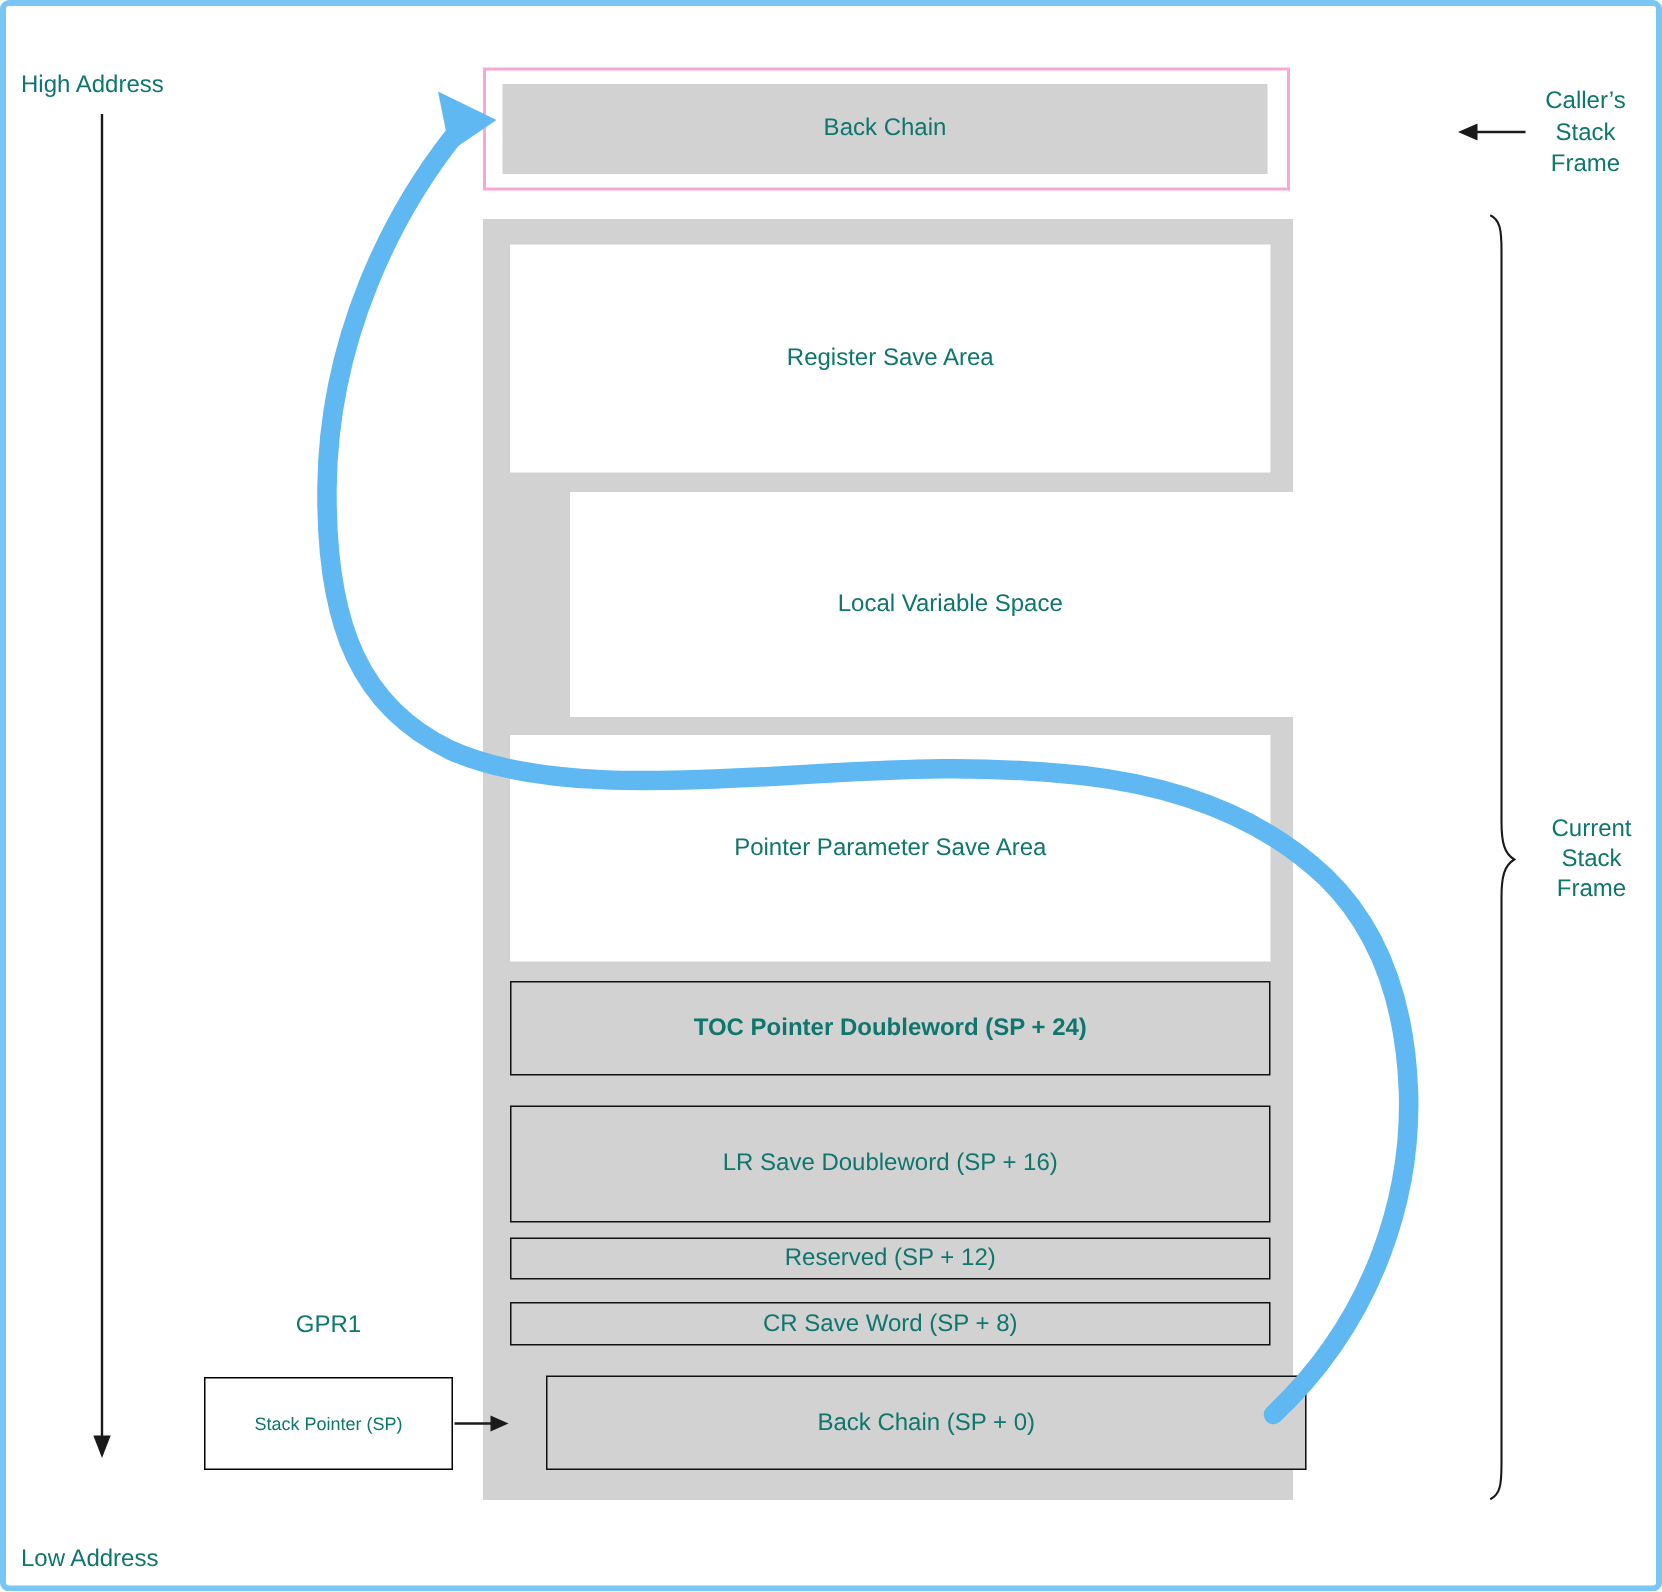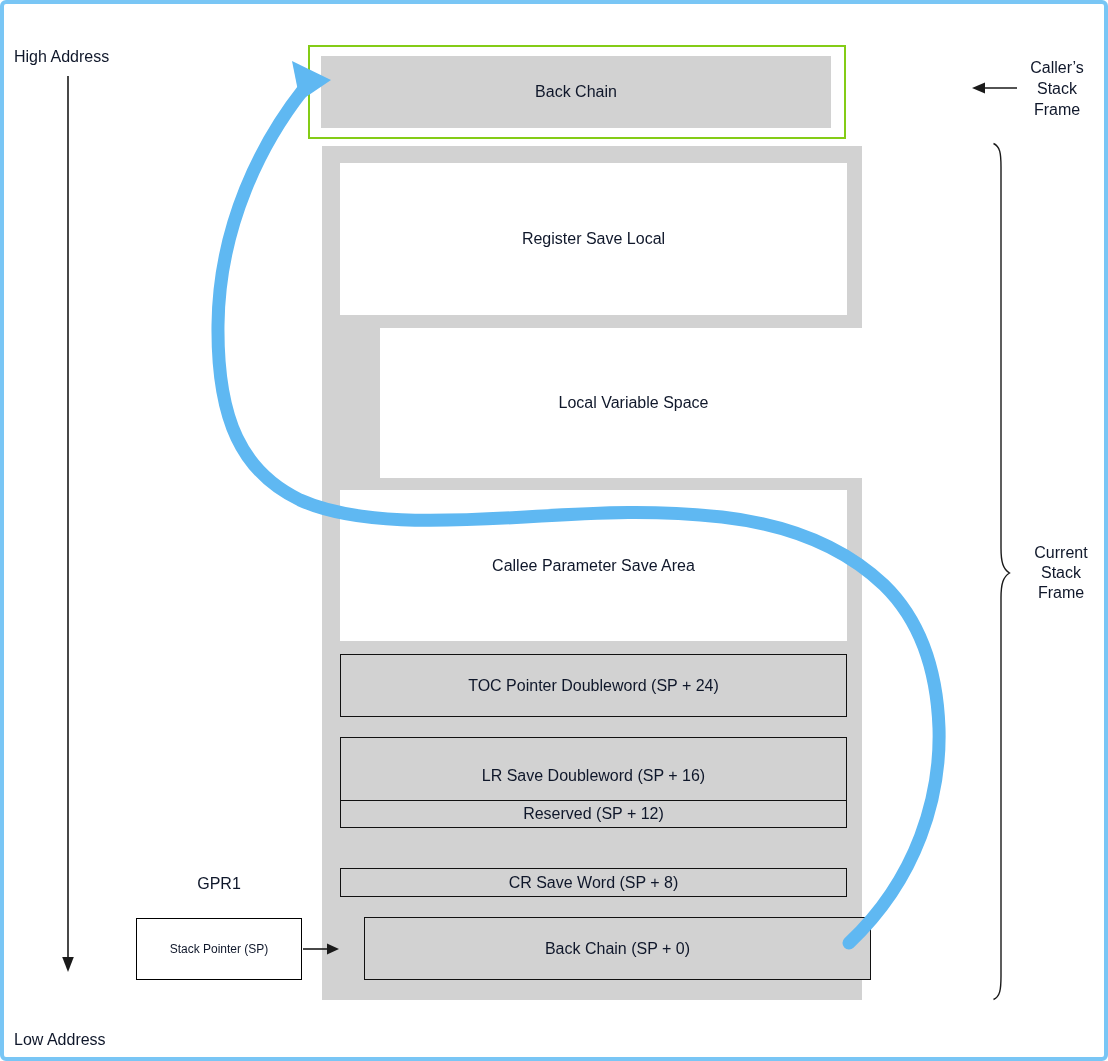--- a/index.html
+++ b/index.html
@@ -2,39 +2,39 @@
 <html><head>
 <meta charset="utf-8">
 <style>
   html, body { margin: 0; padding: 0; background: #ffffff; }
   .canvas {
     position: relative;
     width: 1108px;
     height: 1061px;
     background: #ffffff;
     font-family: "Liberation Sans", "DejaVu Sans", sans-serif;
-    color: #0f172a;
+    color: #0f766e;
     overflow: hidden;
   }
   .page-border {
     position: absolute;
     inset: 0;
     border: 4px solid #79c6f5;
     border-radius: 6px;
     box-sizing: border-box;
     pointer-events: none;
   }
   .txt { position: absolute; font-size: 16px; line-height: 19px; white-space: nowrap; }
   .high-address { left: 14px; top: 47px; }
   .low-address  { left: 14px; top: 986px; margin-top: 44px; }
   .gpr1 { left: 136px; top: 874px; width: 166px; text-align: center; }
 
   .caller-box {
-    position: absolute; left: 308px; top: 45px; width: 538px; height: 94px;
-    border: 2px solid #84cc16; background: #ffffff; box-sizing: border-box;
+    position: absolute; left: 322px; top: 45px; width: 538px; height: 82px;
+    border: 2px solid #f9a8d4; background: #ffffff; box-sizing: border-box;
   }
   .caller-box-fill {
     position: absolute; left: 11px; right: 13px; top: 9px; bottom: 9px;
     background: #d2d2d2;
     display: flex; align-items: center; justify-content: center;
     font-size: 16px;
   }
 
   .frame-container {
     position: absolute; left: 322px; top: 146px; width: 540px; height: 854px;
@@ -43,23 +43,23 @@
   .row {
     position: absolute; left: 18px; width: 507px;
     display: flex; align-items: center; justify-content: center;
     font-size: 16px; box-sizing: border-box; text-align: center;
   }
   .row.white    { background: #ffffff; }
   .row.bordered { background: #d2d2d2; border: 1.5px solid #111111; }
   .r0 { top: 17px;  height: 152px; }
   .r1 { top: 182px; height: 150px; margin-left: 40px; }
   .r2 { top: 344px; height: 151px; }
-  .r3 { top: 508px; height: 63px; }
+  .r3 { top: 508px; height: 63px; font-weight: bold; }
   .r4 { top: 591px; height: 78px; text-align: center; }
-  .r5 { top: 654px; height: 28px; }
+  .r5 { top: 679px; height: 28px; }
   .r6 { top: 722px; height: 29px; }
   .r7 { top: 771px; height: 63px; margin-left: 24px; }
 
   .sp-box {
     position: absolute; left: 136px; top: 918px; width: 166px; height: 62px;
     border: 1.5px solid #000; background: #ffffff; box-sizing: border-box;
     display: flex; align-items: center; justify-content: center; font-size: 12px;
   }
 
   .side-label {
@@ -89,23 +89,23 @@
     </div>
   </div>
 
   <div class="side-label caller-side">
     <div>Caller’s</div>
     <div>Stack</div>
     <div>Frame</div>
   </div>
 
   <div class="frame-container">
-    <div class="row white r0">Register Save Local</div>
+    <div class="row white r0">Register Save Area</div>
     <div class="row white r1">Local Variable Space</div>
-    <div class="row white r2">Callee Parameter Save Area</div>
+    <div class="row white r2">Pointer Parameter Save Area</div>
     <div class="row bordered r3">TOC Pointer Doubleword (SP + 24)</div>
     <div class="row bordered r4">LR Save Doubleword (SP + 16)</div>
     <div class="row bordered r5">Reserved (SP + 12)</div>
     <div class="row bordered r6">CR Save Word (SP + 8)</div>
     <div class="row bordered r7">Back Chain (SP + 0)</div>
   </div>
 
   <div class="side-label current-side">
     <div>Current</div>
     <div>Stack</div>

